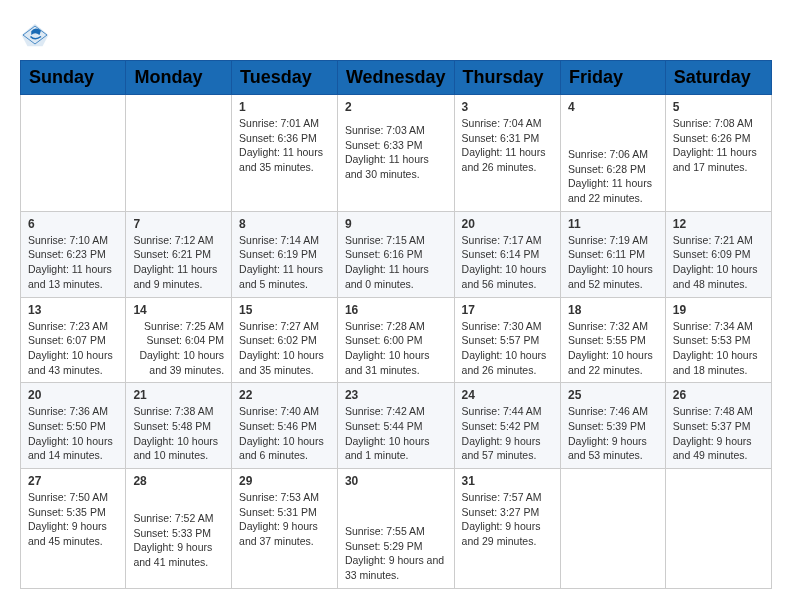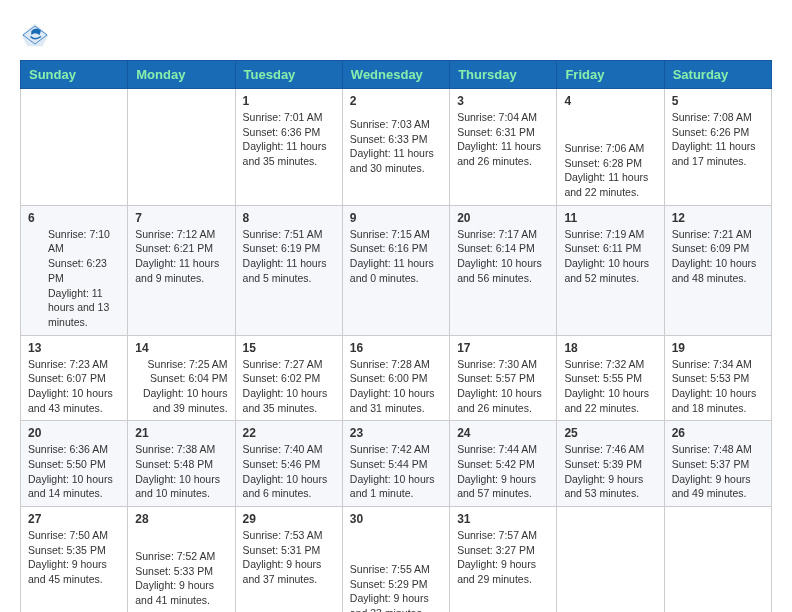--- a/index.html
+++ b/index.html
@@ -52,24 +52,24 @@
       font-size: 14px;
       color: #555;
     }
     .calendar {
       width: 100%;
       border-collapse: collapse;
       font-size: 11px;
     }
     .calendar th {
       background: #1a6bb5;
-      color: #86efac;
+      color: #000000;
       padding: 6px 8px;
       text-align: left;
-      font-size: 13px;
+      font-size: 18px;
       font-weight: bold;
       border: 1px solid #1557a0;
     }
     .calendar td {
       border: 1px solid #ccc;
       padding: 5px 7px;
       vertical-align: top;
       width: 107px;
       min-height: 80px;
       background: #fff;
@@ -158,33 +158,33 @@
         <td>
           <span class="day-number">5</span>
           <div class="day-info" style="white-space: pre-line;">Sunrise: 7:08 AM
 Sunset: 6:26 PM
 Daylight: 11 hours and 17 minutes.</div>
         </td>
       </tr>
       <tr>
         <td>
           <span class="day-number">6</span>
-          <div class="day-info" style="white-space: pre-line; margin-left: 20px;">Sunrise: 7:10 AM
+          <div class="day-info" style="white-space: pre-line;">Sunrise: 7:10 AM
 Sunset: 6:23 PM
 Daylight: 11 hours and 13 minutes.</div>
         </td>
         <td>
           <span class="day-number">7</span>
           <div class="day-info" style="white-space: pre-line;">Sunrise: 7:12 AM
 Sunset: 6:21 PM
 Daylight: 11 hours and 9 minutes.</div>
         </td>
         <td>
           <span class="day-number">8</span>
-          <div class="day-info" style="white-space: pre-line;">Sunrise: 7:51 AM
+          <div class="day-info" style="white-space: pre-line;">Sunrise: 7:14 AM
 Sunset: 6:19 PM
 Daylight: 11 hours and 5 minutes.</div>
         </td>
         <td>
           <span class="day-number">9</span>
           <div class="day-info" style="white-space: pre-line;">Sunrise: 7:15 AM
 Sunset: 6:16 PM
 Daylight: 11 hours and 0 minutes.</div>
         </td>
         <td>
@@ -246,21 +246,21 @@
         <td>
           <span class="day-number">19</span>
           <div class="day-info" style="white-space: pre-line;">Sunrise: 7:34 AM
 Sunset: 5:53 PM
 Daylight: 10 hours and 18 minutes.</div>
         </td>
       </tr>
       <tr>
         <td>
           <span class="day-number">20</span>
-          <div class="day-info" style="white-space: pre-line;">Sunrise: 6:36 AM
+          <div class="day-info" style="white-space: pre-line;">Sunrise: 7:36 AM
 Sunset: 5:50 PM
 Daylight: 10 hours and 14 minutes.</div>
         </td>
         <td>
           <span class="day-number">21</span>
           <div class="day-info" style="white-space: pre-line;">Sunrise: 7:38 AM
 Sunset: 5:48 PM
 Daylight: 10 hours and 10 minutes.</div>
         </td>
         <td>

